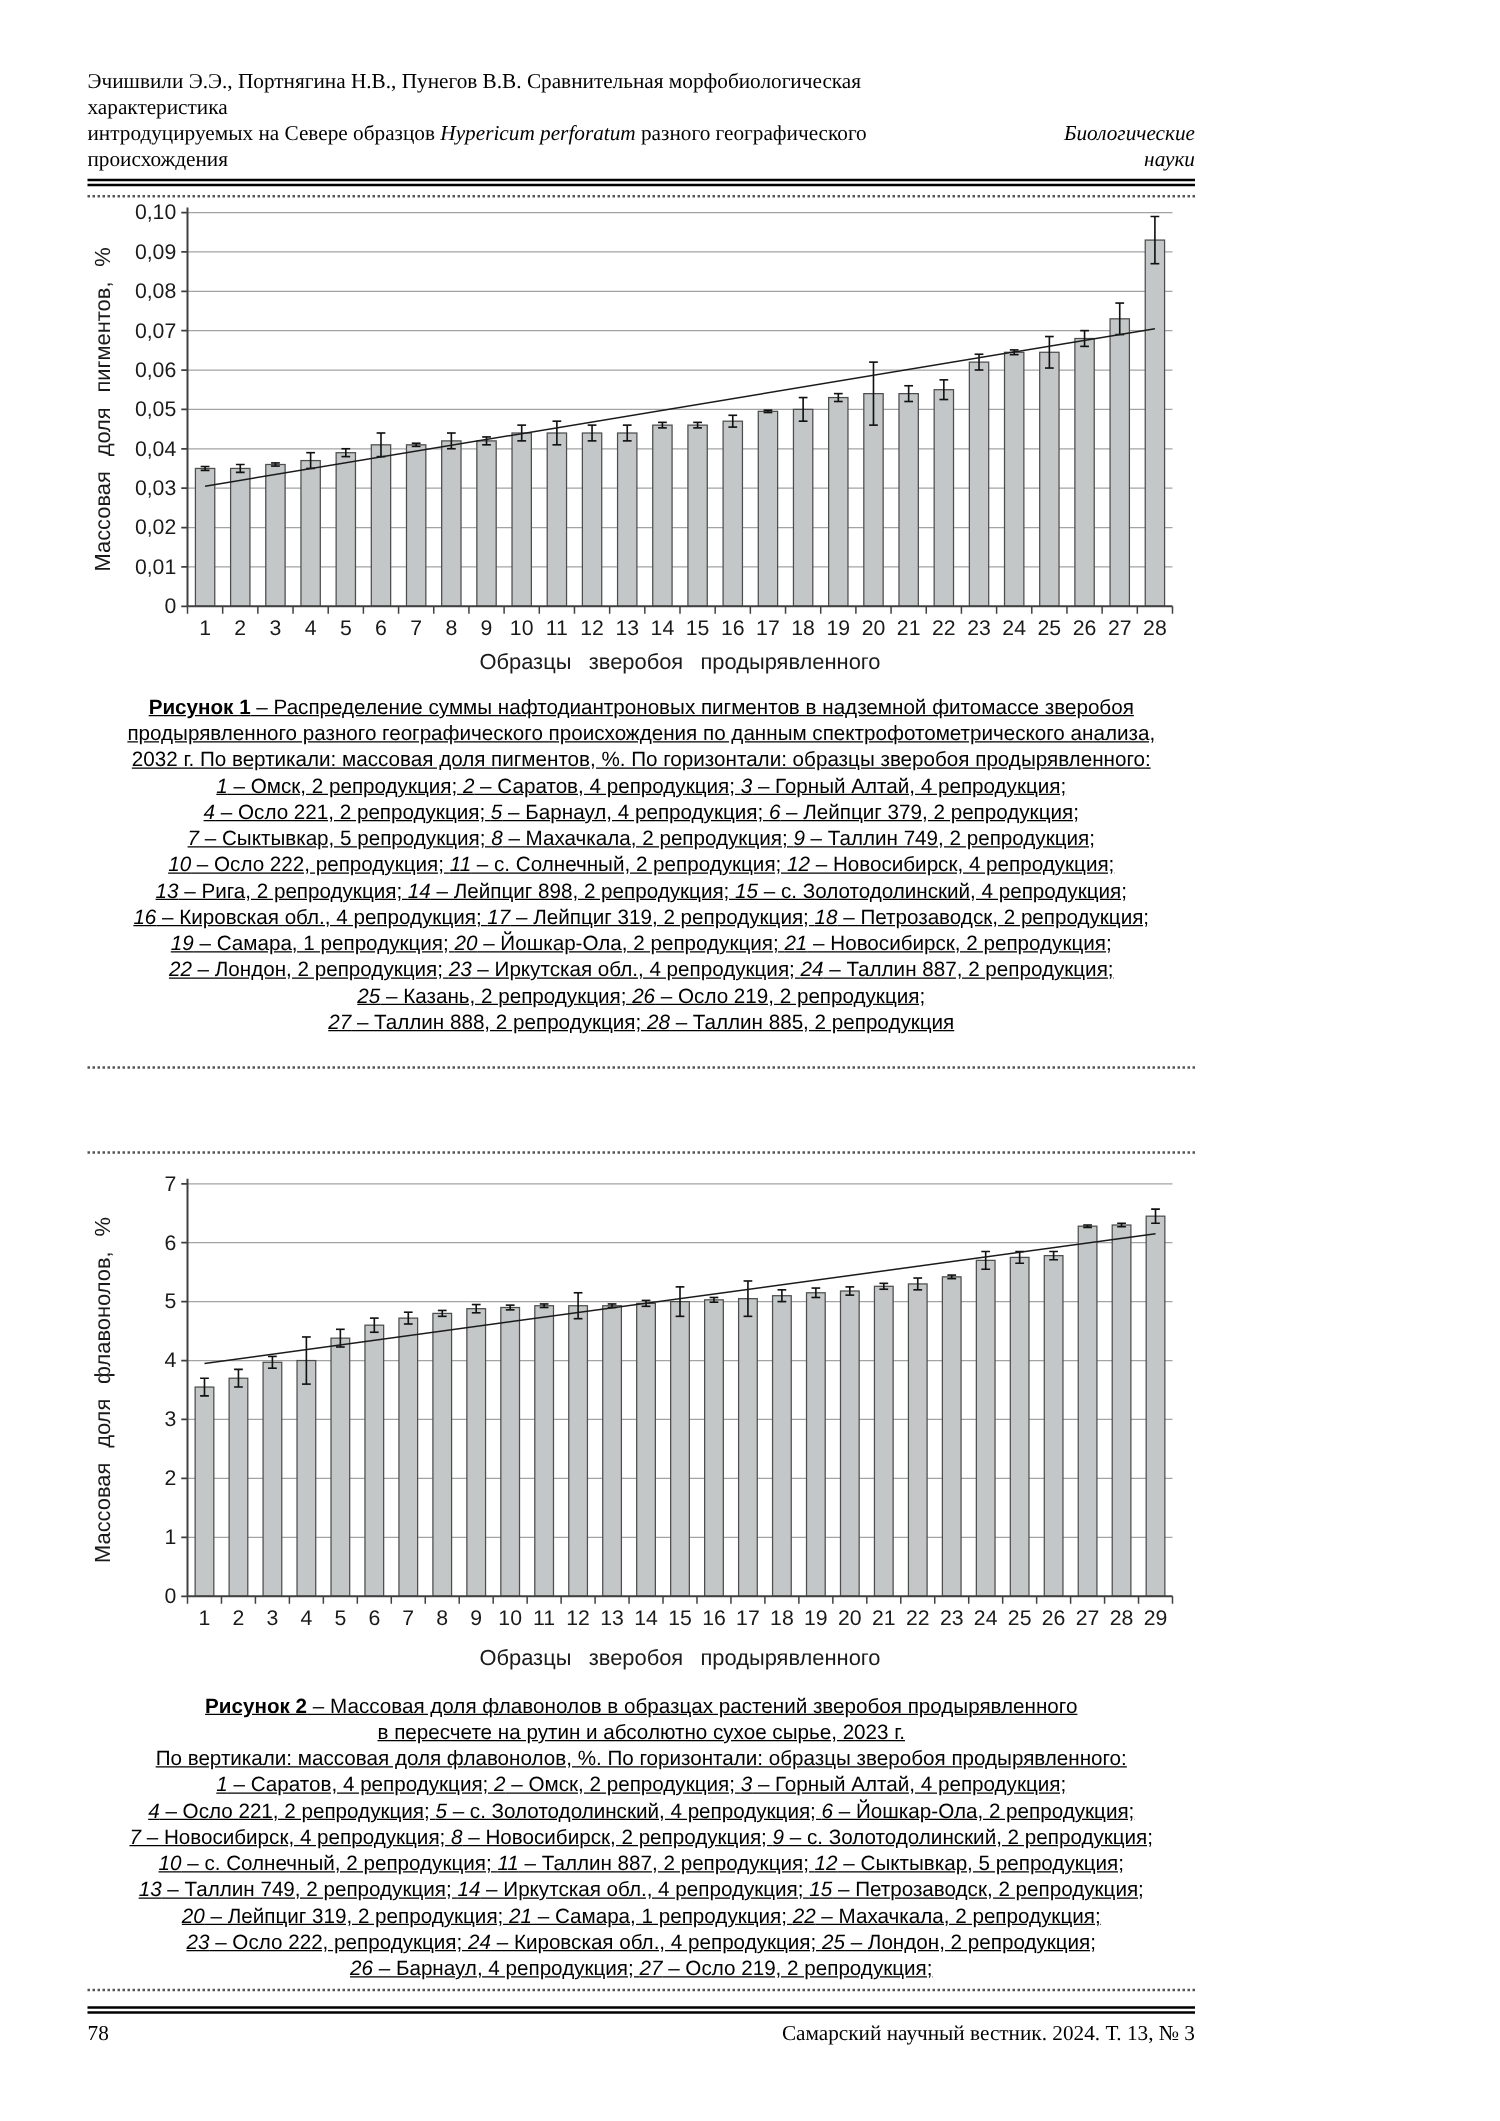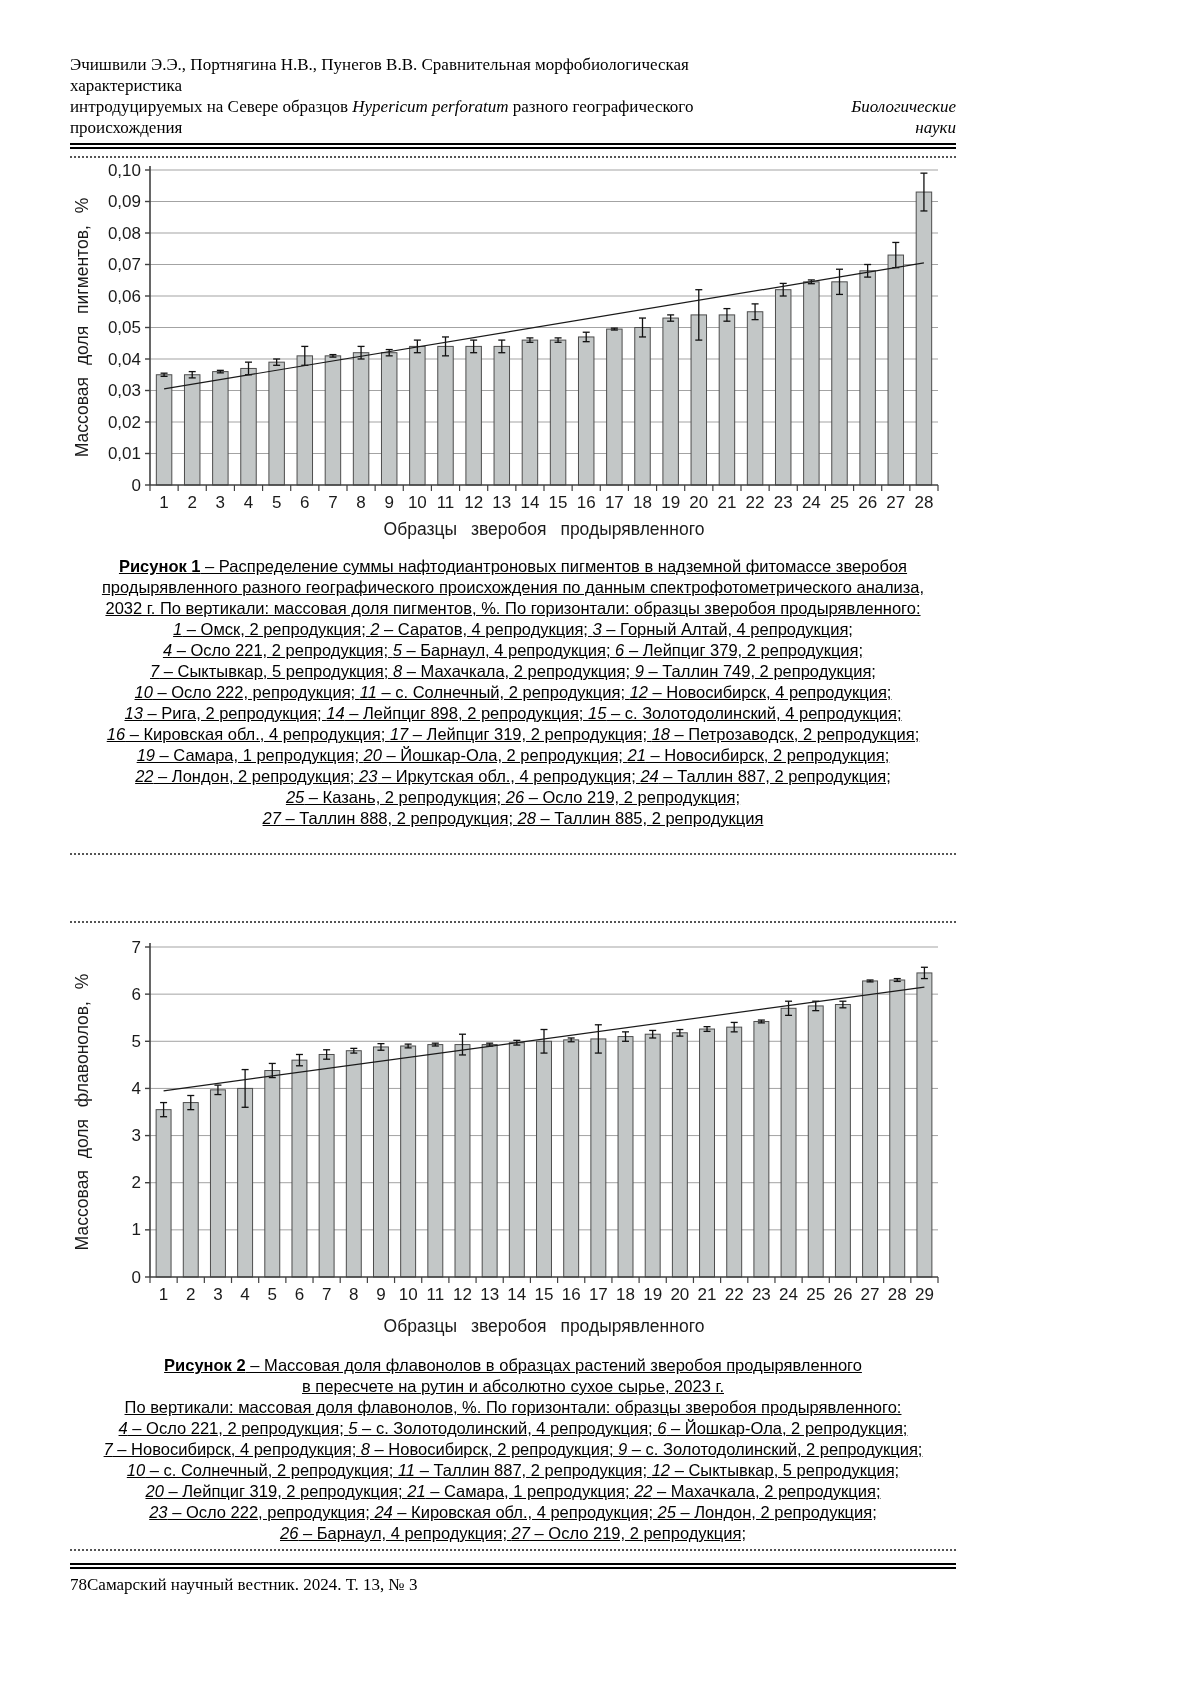--- a/index.html
+++ b/index.html
@@ -13,21 +13,21 @@
   .dotted{border-top:2px dotted #555;height:0;}
   .dotted.m1{margin-top:7px;}
   
   .chart-wrap{margin-top:2px;}
   svg{display:block;}
   
   .caption{font-family:"Liberation Sans",sans-serif;font-size:16.5px;line-height:21px;text-align:center;margin-top:12px;text-decoration:underline;}
   .caption b{font-weight:bold;}
   .caption i{font-style:italic;}
   
-  .footer-row{display:flex;justify-content:flex-start;font-size:17px;margin-top:6px;font-family:Liberation Serif, serif;}
+  .footer-row{display:flex;justify-content:space-between;font-size:17px;margin-top:6px;font-family:Liberation Serif, serif;}
 </style>
 </head>
 <body>
 
 <div class="content">
 
   <div class="hdr">
     <div class="hdr-left">
       <div>Эчишвили Э.Э., Портнягина Н.В., Пунегов В.В. Сравнительная морфобиологическая характеристика</div>
       <div><span>интродуцируемых на Севере образцов </span><i>Hypericum perforatum</i><span> разного географического происхождения</span></div>
@@ -476,23 +476,25 @@
         <text x="854.4137931034483" y="375" text-anchor="middle" font-family="&quot;Liberation Sans&quot;,sans-serif" font-size="17" fill="#1a1a1a">29</text>
         <text x="474" y="407" text-anchor="middle" font-family="&quot;Liberation Sans&quot;,sans-serif" font-size="17.5" fill="#1a1a1a" style="word-spacing:9px;">Образцы зверобоя продырявленного</text>
         <text x="18" y="187" text-anchor="middle" transform="rotate(-90 18 187)" font-family="&quot;Liberation Sans&quot;,sans-serif" font-size="17.5" fill="#1a1a1a" style="word-spacing:7px;">Массовая доля флавонолов, %</text>
       </svg>
   </div>
 
   <div class="caption" style="margin-top:10px;">
       <div><b>Рисунок 2</b> – Массовая доля флавонолов в образцах растений зверобоя продырявленного</div>
       <div>в пересчете на рутин и абсолютно сухое сырье, 2023 г.</div>
       <div>По вертикали: массовая доля флавонолов, %. По горизонтали: образцы зверобоя продырявленного:</div>
+      <div><i>1</i> – Саратов, 4 репродукция; <i>2</i> – Омск, 2 репродукция; <i>3</i> – Горный Алтай, 4 репродукция;</div>
       <div><i>4</i> – Осло 221, 2 репродукция; <i>5</i> – с. Золотодолинский, 4 репродукция; <i>6</i> – Йошкар-Ола, 2 репродукция;</div>
       <div><i>7</i> – Новосибирск, 4 репродукция; <i>8</i> – Новосибирск, 2 репродукция; <i>9</i> – с. Золотодолинский, 2 репродукция;</div>
       <div><i>10</i> – с. Солнечный, 2 репродукция; <i>11</i> – Таллин 887, 2 репродукция; <i>12</i> – Сыктывкар, 5 репродукция;</div>
+      <div><i>13</i> – Таллин 749, 2 репродукция; <i>14</i> – Иркутская обл., 4 репродукция; <i>15</i> – Петрозаводск, 2 репродукция;</div>
       <div><i>20</i> – Лейпциг 319, 2 репродукция; <i>21</i> – Самара, 1 репродукция; <i>22</i> – Махачкала, 2 репродукция;</div>
       <div><i>23</i> – Осло 222, репродукция; <i>24</i> – Кировская обл., 4 репродукция; <i>25</i> – Лондон, 2 репродукция;</div>
       <div><i>26</i> – Барнаул, 4 репродукция; <i>27</i> – Осло 219, 2 репродукция;</div>
     </div>
 
   <div class="dotted" style="margin-top:5px;"></div>
   <div class="rule-double" style="margin-top:12px;"></div>
 
   <div class="footer-row">
     <div>78</div>

